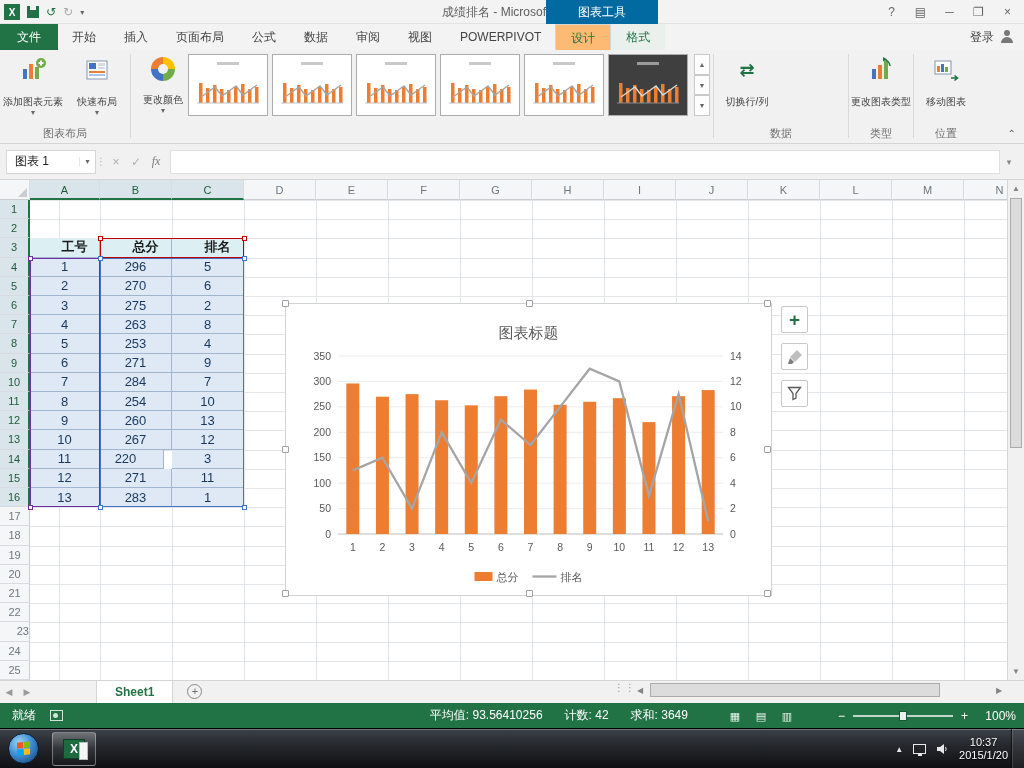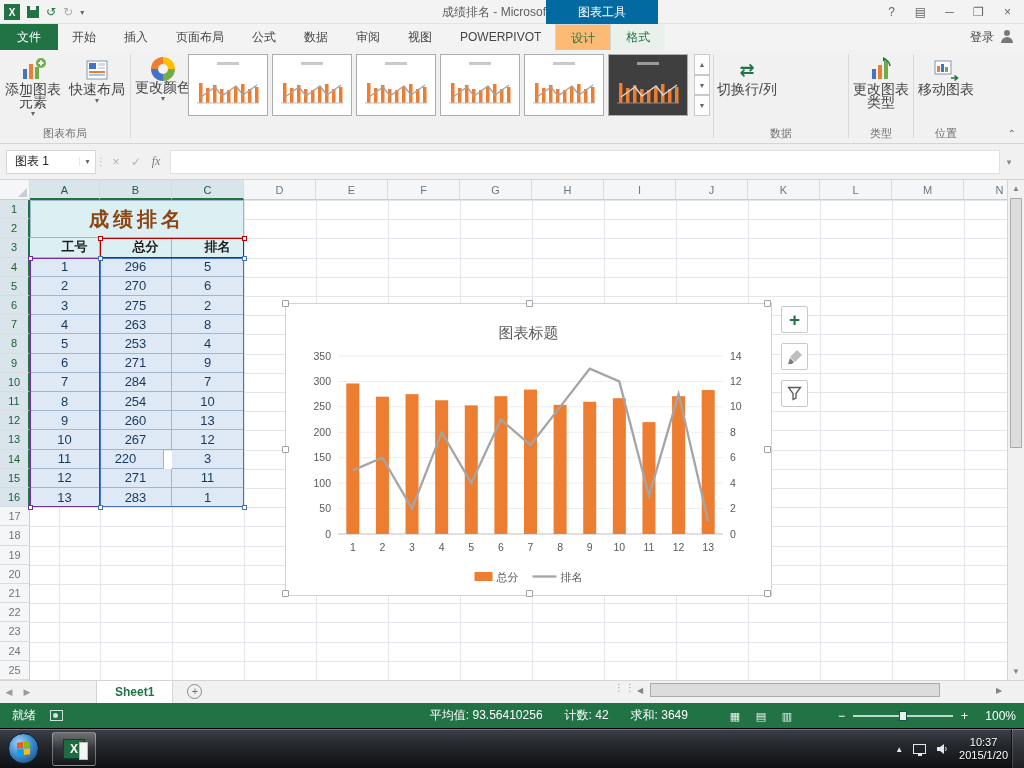--- a/index.html
+++ b/index.html
@@ -36,21 +36,21 @@
   .person:before { content:""; position:absolute; left:4px; top:0; width:6px; height:6px; border-radius:50%; background:#777; }
   .person:after  { content:""; position:absolute; left:1px; top:7px; width:12px; height:6px; border-radius:6px 6px 0 0; background:#777; }
 
   
   .ribbon { left:0; top:50px; width:1024px; height:94px; background:#F1F1F2; border-bottom:1px solid #D5D5D5; }
   .rgroup { position:absolute; top:0; height:93px; }
   .gsep { position:absolute; top:4px; width:1px; height:84px; background:#D9D9D9; }
   .glabel { position:absolute; bottom:2px; left:0; right:0; text-align:center; font-size:11px; color:#662E2E2; color:#6E6E6E; }
   .bigbtn { position:absolute; top:3px; width:62px; height:72px; display:flex; flex-direction:column;
             align-items:center; justify-content:flex-start; padding-top:4px; text-align:center; }
-  .bigbtn .lbl { font-size:14px; color:#444; line-height:13px; margin-top:0; }
+  .bigbtn .lbl { font-size:10px; color:#444; line-height:13px; margin-top:12px; }
   .caret { font-size:8px; color:#666; }
   .color-wheel { width:24px; height:24px; border-radius:50%; position:relative;
                  background:conic-gradient(#FFC000 0 25%, #70AD47 25% 50%, #4472C4 50% 75%, #ED7D31 75%); }
   .color-wheel:after { content:""; position:absolute; left:7px; top:7px; width:10px; height:10px; border-radius:50%; background:#F1F1F2; }
   .gallery { position:absolute; left:188px; top:4px; display:flex; gap:4px; }
   .thumb { width:80px; height:62px; background:#fff; border:1px solid #ACACAC; display:flex; align-items:center; justify-content:center; }
   .thumb.dark { background:#3F3F3F; }
   .gal-arrows { position:absolute; left:694px; top:4px; width:16px; height:62px; display:flex; flex-direction:column; }
   .gal-arrow { flex:1; border:1px solid #C9C9C9; background:#FDFDFD; font-size:7px; color:#666;
                display:flex; align-items:center; justify-content:center; }
@@ -437,24 +437,23 @@
       <div class="rownum sel" style="top: 230.4px; height: 19.2px; line-height: 19.2px;">13</div>
       <div class="rownum sel" style="top: 249.6px; height: 19.2px; line-height: 19.2px;">14</div>
       <div class="rownum sel" style="top: 268.8px; height: 19.2px; line-height: 19.2px;">15</div>
       <div class="rownum sel" style="top: 288px; height: 19.2px; line-height: 19.2px;">16</div>
       <div class="rownum" style="top: 307.2px; height: 19.2px; line-height: 19.2px;">17</div>
       <div class="rownum" style="top: 326.4px; height: 19.2px; line-height: 19.2px;">18</div>
       <div class="rownum" style="top: 345.6px; height: 19.2px; line-height: 19.2px;">19</div>
       <div class="rownum" style="top: 364.8px; height: 19.2px; line-height: 19.2px;">20</div>
       <div class="rownum" style="top: 384px; height: 19.2px; line-height: 19.2px;">21</div>
       <div class="rownum" style="top: 403.2px; height: 19.2px; line-height: 19.2px;">22</div>
-      <div class="rownum" style="top: 422.4px; height: 19.2px; line-height: 19.2px;">23</div>
+      <div class="rownum" style="top: 422.4px; height: 19.2px; line-height: 19.2px; text-align: right;">23</div>
       <div class="rownum" style="top: 441.6px; height: 19.2px; line-height: 19.2px;">24</div>
       <div class="rownum" style="top: 460.8px; height: 19.2px; line-height: 19.2px;">25</div>
-      <div class="tcell titlecell" style="left: 30px; top: 0px; width: 214px; height: 38.4px;">成绩排名</div>
       <div class="tcell hcell" style="left: 30px; top: 38.4px; width: 70px; height: 19.2px;">工号</div>
       <div class="tcell hcell" style="left: 100px; top: 38.4px; width: 72px; height: 19.2px;">总分</div>
       <div class="tcell hcell" style="left: 172px; top: 38.4px; width: 72px; height: 19.2px;">排名</div>
       <div class="tcell dcell" style="left: 30px; top: 57.6px; width: 70px; height: 19.2px;">1</div>
       <div class="tcell dcell" style="left: 100px; top: 57.6px; width: 72px; height: 19.2px;">296</div>
       <div class="tcell dcell" style="left: 172px; top: 57.6px; width: 72px; height: 19.2px;">5</div>
       <div class="tcell dcell" style="left: 30px; top: 76.8px; width: 70px; height: 19.2px;">2</div>
       <div class="tcell dcell" style="left: 100px; top: 76.8px; width: 72px; height: 19.2px;">270</div>
       <div class="tcell dcell" style="left: 172px; top: 76.8px; width: 72px; height: 19.2px;">6</div>
       <div class="tcell dcell" style="left: 30px; top: 96px; width: 70px; height: 19.2px;">3</div>

